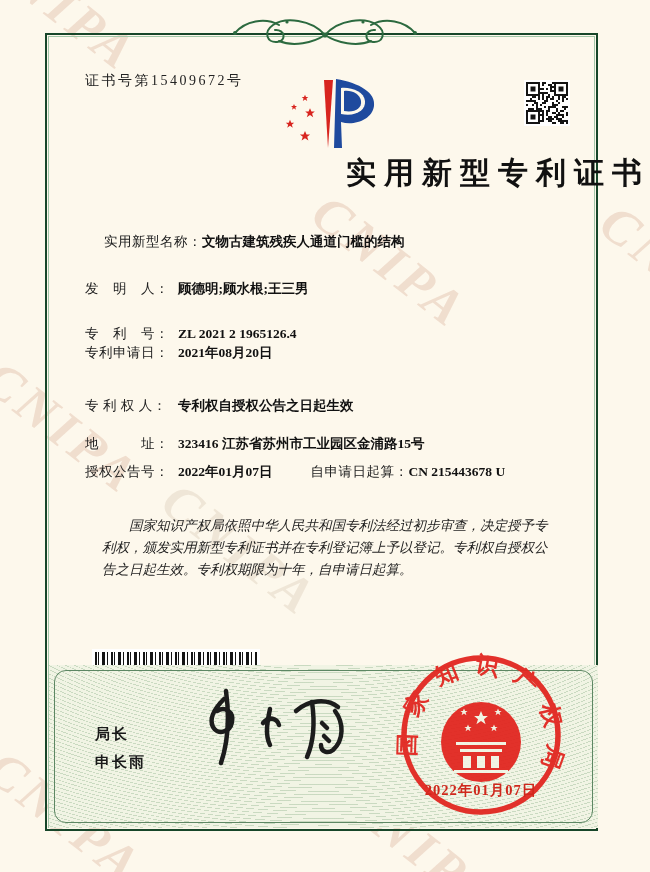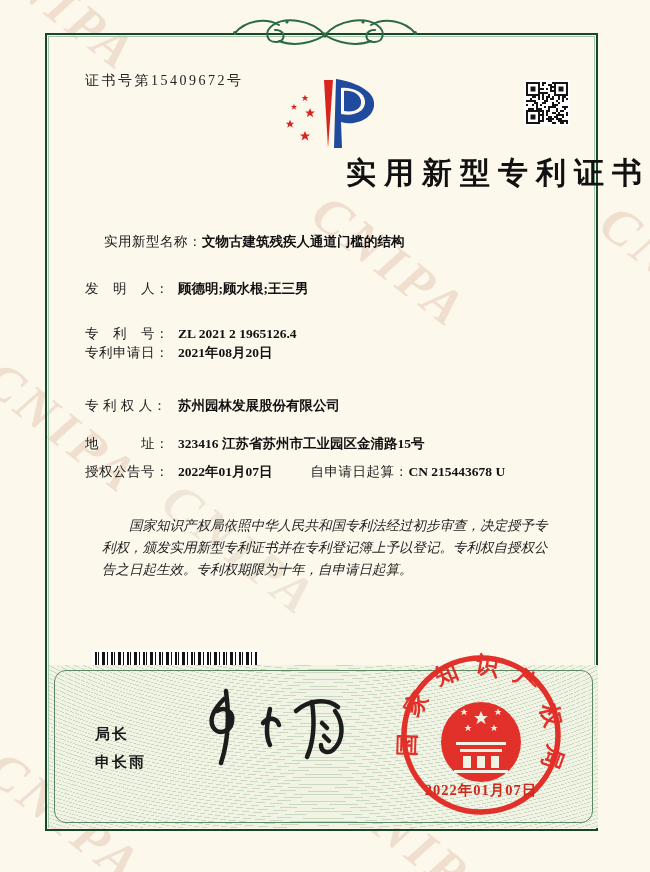--- a/index.html
+++ b/index.html
@@ -305,21 +305,21 @@
 <div class="row" style="top:280px;">
   <span class="lbl">发　明　人：</span><span class="val">顾德明;顾水根;王三男</span>
 </div>
 <div class="row" style="top:325px;">
   <span class="lbl">专　利　号：</span><span class="val">ZL 2021 2 1965126.4</span>
 </div>
 <div class="row" style="top:344px;">
   <span class="lbl">专利申请日：</span><span class="val">2021年08月20日</span>
 </div>
 <div class="row" style="top:397px;">
-  <span class="lbl">专 利 权 人：</span><span class="val">苏州园林发展股份有限公司</span>
+  <span class="lbl">专 利 权 人：</span><span class="val">专利权自授权公告之日起生效</span>
 </div>
 <div class="row" style="top:435px;">
   <span class="lbl">地　　　址：</span><span class="val">323416 江苏省苏州市工业园区金浦路15号</span>
 </div>
 <div class="row" style="top:463px;">
   <span class="lbl">授权公告号：</span><span class="val">2022年01月07日</span><span class="lbl2">自申请日起算：</span><span class="val">CN 215443678 U</span>
 </div>
 
 <div class="body-text">
   <p>国家知识产权局依照中华人民共和国专利法经过初步审查，决定授予专利权，颁发实用新型专利证书并在专利登记簿上予以登记。专利权自授权公告之日起生效。专利权期限为十年，自申请日起算。</p>

